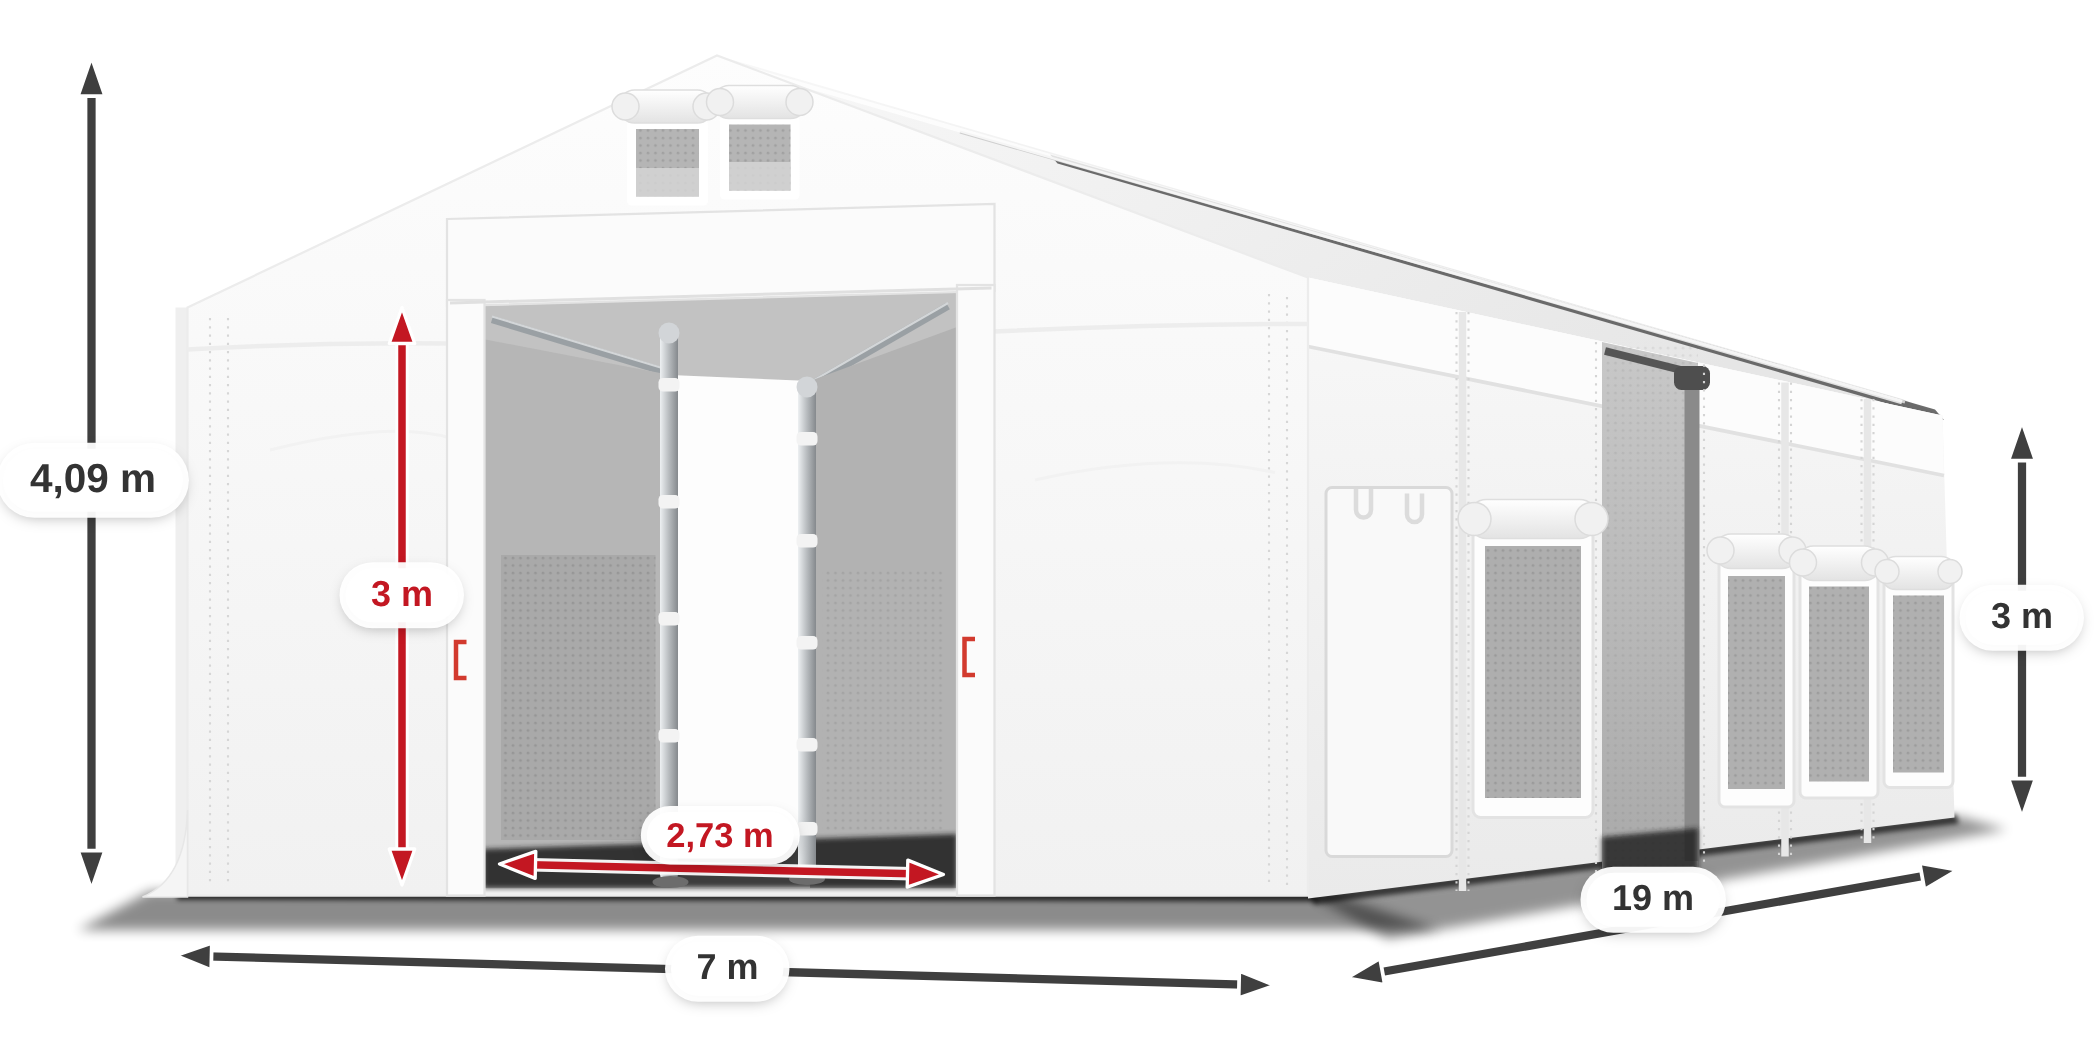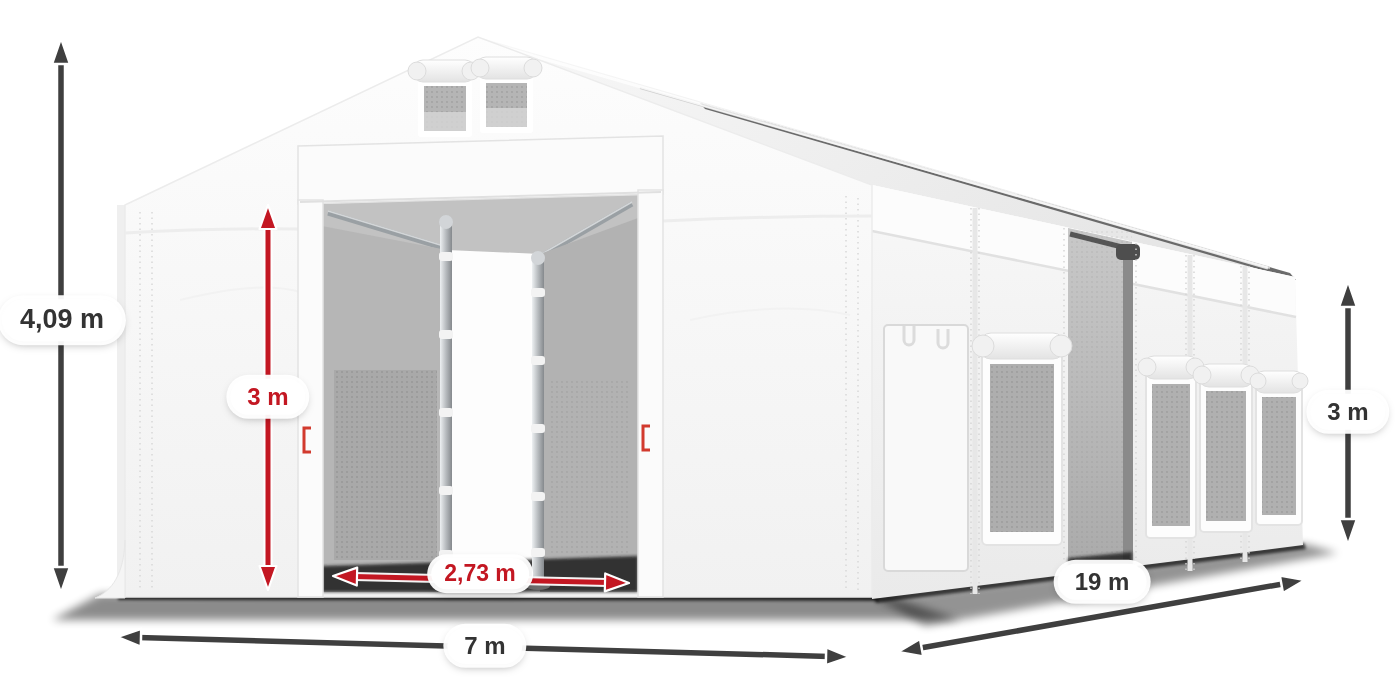--- a/index.html
+++ b/index.html
@@ -267,18 +267,18 @@
     <g>
       <line x1="354" y1="576.5" x2="608" y2="582.5" stroke="#ffffff" stroke-width="9" stroke-linecap="round" opacity="0.95"></line>
       <line x1="354" y1="576.5" x2="608" y2="582.5" stroke="#c31722" stroke-width="5"></line>
       <polygon points="333,576 356.8,585.6 357.2,567.6" fill="#c31722" stroke="#ffffff" stroke-width="2.2" stroke-linejoin="round"></polygon>
       <polygon points="629,583 604.8,591.4 605.2,573.4" fill="#c31722" stroke="#ffffff" stroke-width="2.2" stroke-linejoin="round"></polygon>
     </g>
   </svg>
 
   <div class="dim-label big" style="left:62px;top:320px;">4,09 m</div>
   <div class="dim-label red" style="left:268px;top:397px;">3 m</div>
-  <div class="dim-label red" style="left:480px;top:574px;font-size:23px;padding:3px 13px;">2,73 m</div>
+  <div class="dim-label red" style="left:480px;top:557px;font-size:23px;padding:3px 13px;">2,73 m</div>
   <div class="dim-label" style="left:485px;top:646px;">7 m</div>
-  <div class="dim-label" style="left:1102px;top:582px;">19 m</div>
+  <div class="dim-label" style="left:1102px;top:600px;">19 m</div>
   <div class="dim-label" style="left:1348px;top:412px;">3 m</div>
 
 </div>
 
 </body></html>

